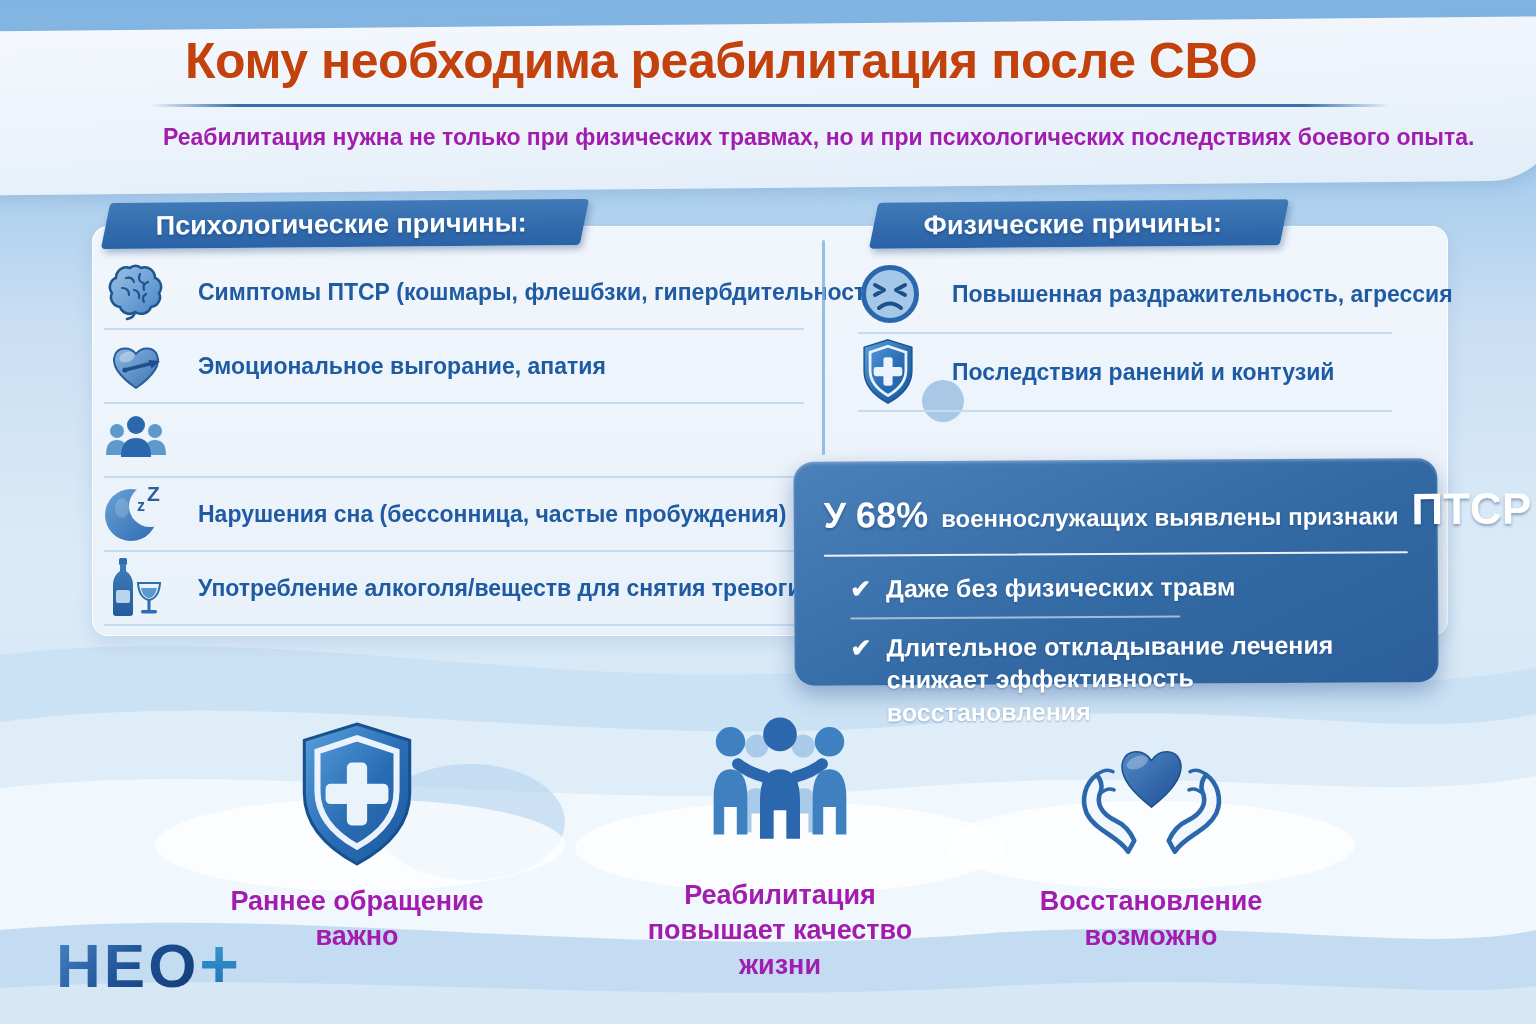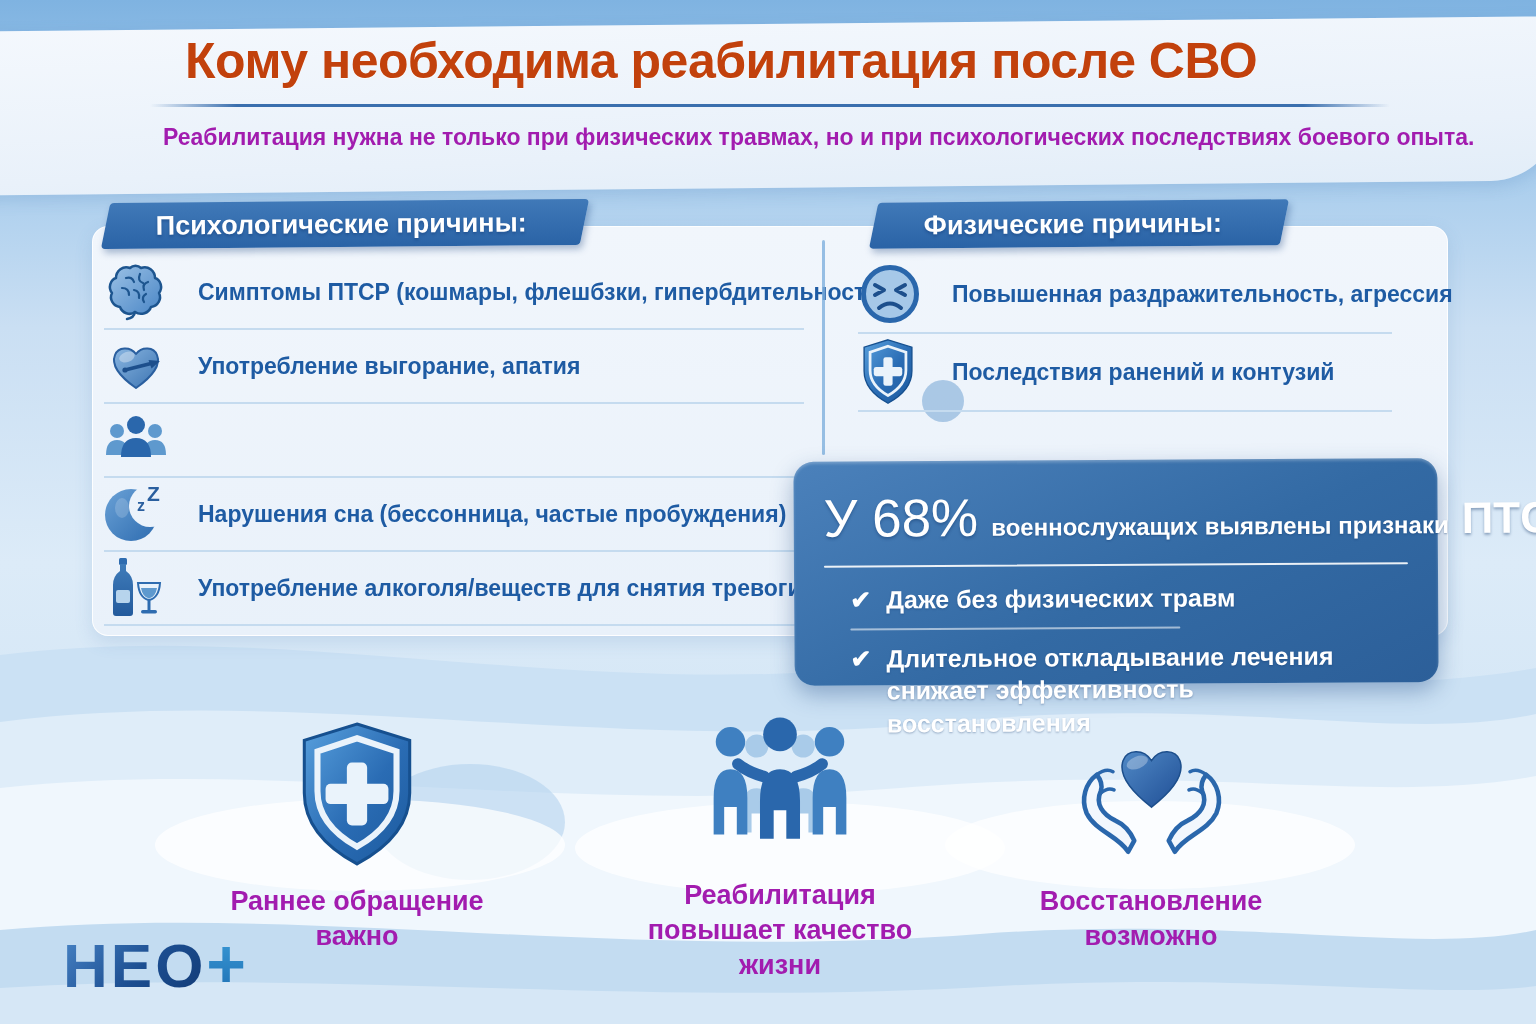--- a/index.html
+++ b/index.html
@@ -84,21 +84,21 @@
 
   
   .stat-box {
     position:absolute; left:794px; top:460px; width:644px; height:224px; z-index:3;
     background:linear-gradient(155deg,#4b81bb 0%,#336aa4 55%,#2c5f99 100%);
     border-radius:20px; transform:rotate(-0.35deg);
     box-shadow:0 9px 22px rgba(35,75,135,.38), inset 0 2px 3px rgba(255,255,255,.25);
     color:#fff;
   }
   .stat-head { padding:26px 30px 0 30px; display:flex; align-items:baseline; gap:13px; white-space:nowrap; }
-  .stat-value { font-size:53px; font-weight:400; text-shadow:0 2px 3px rgba(15,50,100,.4); }
+  .stat-value { font-size:36px; font-weight:700; text-shadow:0 2px 3px rgba(15,50,100,.4); }
   .stat-text  { font-size:24px; font-weight:600; text-shadow:0 1px 2px rgba(15,50,100,.4); }
   .stat-term  { font-size:44px; font-weight:800; text-shadow:0 2px 3px rgba(15,50,100,.4); }
   .stat-rule  { margin:17px 30px 0 30px; height:2px; background:rgba(255,255,255,.9); border-radius:1px; }
   .stat-points { padding:16px 30px 0 56px; }
   .point { display:flex; align-items:flex-start; }
   .check-icon { font-size:25px; font-weight:800; margin-right:15px; line-height:1.3; }
   .point-text { font-size:25px; font-weight:600; line-height:1.3; max-width:480px;
                 text-shadow:0 1px 2px rgba(15,50,100,.35); }
   .point-rule { margin:12px 0; width:330px; height:2px; background:rgba(255,255,255,.55); border-radius:1px; }
 
@@ -108,21 +108,21 @@
   .fi-people { left:612px; top:706px; width:336px; }
   .fi-hands  { left:983px; top:712px; width:336px; }
   .fi-icon { display:flex; justify-content:center; align-items:flex-end; height:158px; }
   .fi-caption {
     margin:14px auto 0; font-size:27px; font-weight:700; color:#a21caf; line-height:1.3;
   }
   .fi-hands .fi-caption { max-width:260px; }
   .fi-people .fi-caption { max-width:300px; }
 
   
-  .logo { position:absolute; left:56px; top:924px; z-index:2; white-space:nowrap;margin-left:7px; }
+  .logo { position:absolute; left:56px; top:924px; z-index:2; white-space:nowrap; }
   .logo-text {
     font-size:62px; font-weight:800; letter-spacing:3px;
     background:linear-gradient(135deg,#4a86c8 0%,#1c4e91 55%,#123a74 100%);
     -webkit-background-clip:text; background-clip:text; color:transparent;
   }
   .logo-plus {
     font-size:68px; font-weight:800;
     background:linear-gradient(180deg,#3fa0dc 0%,#1b6cb0 100%);
     -webkit-background-clip:text; background-clip:text; color:transparent;
   }
@@ -292,21 +292,21 @@
         </svg>
       </span>
     <span class="row-text">Симптомы ПТСР (кошмары, флешбзки, гипербдительность)</span>
   </div>
   <div class="row">
     <span class="icon-box">
         <svg class="item-icon">
           <use href="#sym-heart-arrow"></use>
         </svg>
       </span>
-    <span class="row-text">Употребление выгорание, апатия</span>
+    <span class="row-text">Эмоциональное выгорание, апатия</span>
   </div>
   <div class="row">
     <span class="icon-box">
         <svg class="item-icon">
           <use href="#sym-people3"></use>
         </svg>
       </span>
   </div>
   <div class="row">
     <span class="icon-box">

